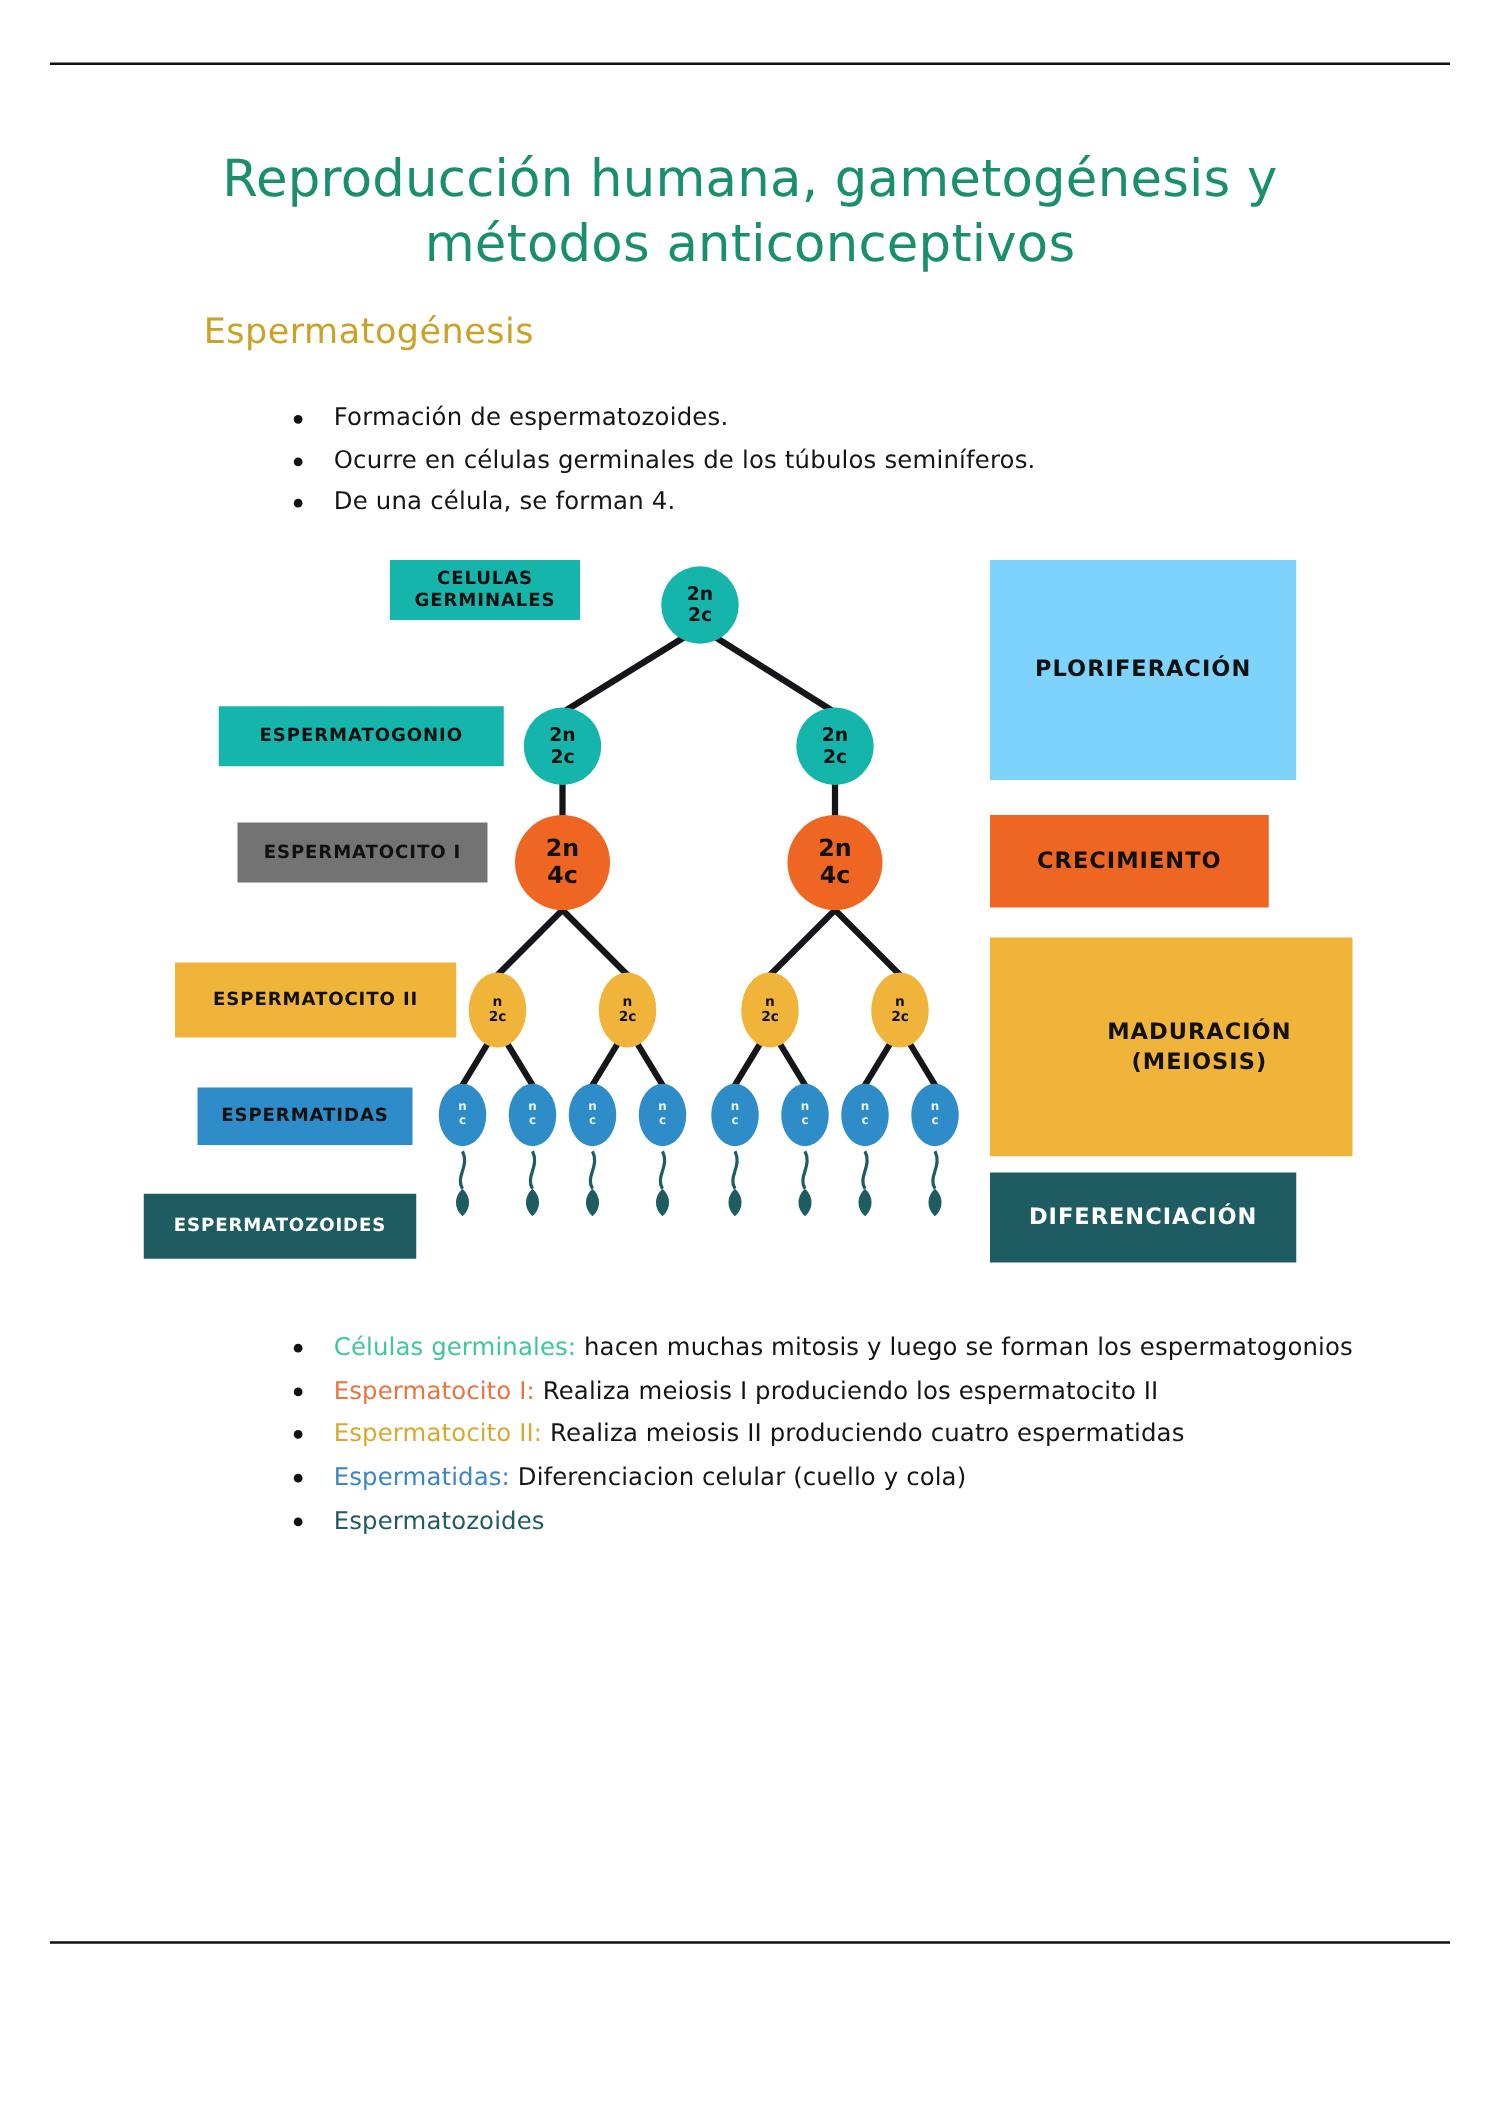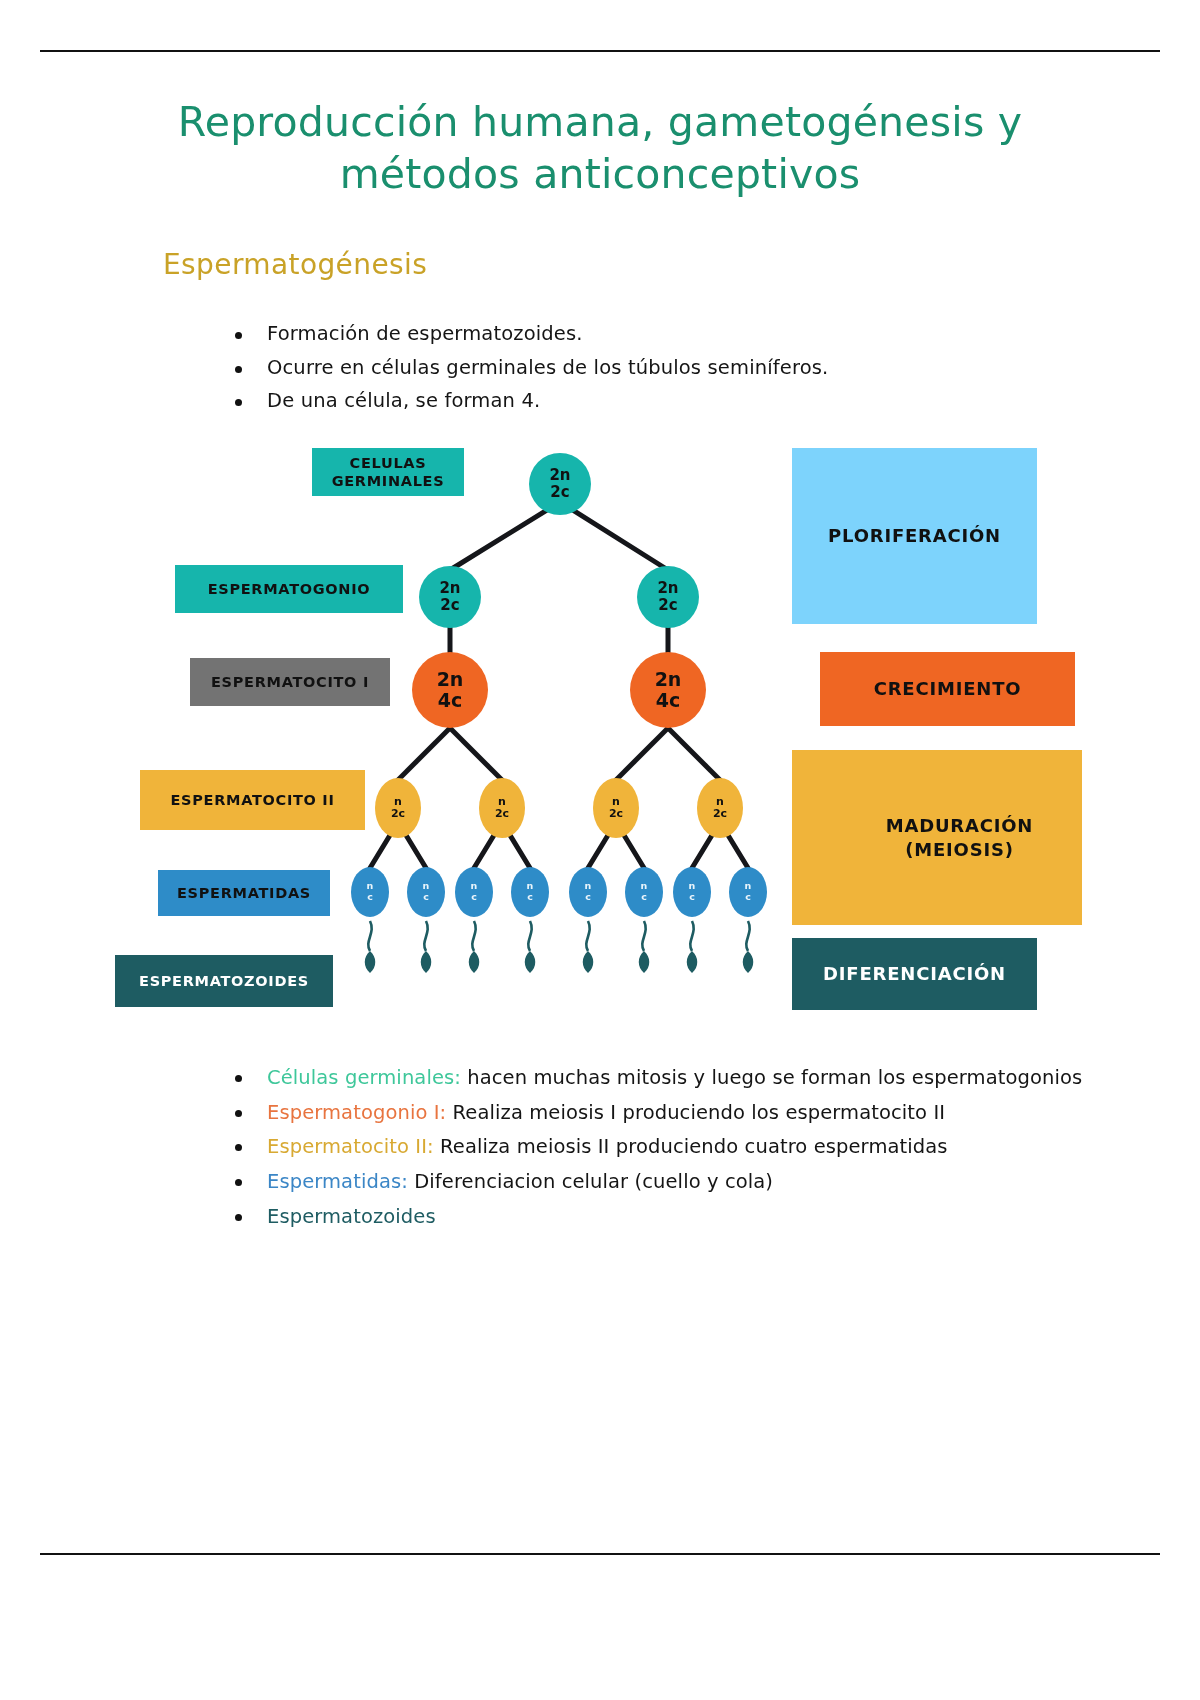--- a/index.html
+++ b/index.html
@@ -12,21 +12,21 @@
   }
   .page{position:relative;width:1200px;height:1700px;box-sizing:border-box;}
 
   
   .rule{position:absolute;left:40px;right:40px;height:2px;background:#111;}
   .rule.top{top:50px;}
   .rule.bottom{top:1553px;}
 
   
   .title{
-    position:absolute;left:150px;width:900px;top:96px;
+    position:absolute;left:150px;width:900px;top:117px;
     text-align:center;color:#1a8f6e;
     font-family:"DejaVu Sans","Liberation Sans",sans-serif;
     font-size:41px;line-height:1.28;font-weight:400;
     letter-spacing:.2px;
   }
   .subheading{
     position:absolute;left:163px;top:248px;
     color:#c9a227;font-size:28px;font-weight:400;letter-spacing:.4px;
   }
 
@@ -199,21 +199,21 @@
     </div>
 
     <div class="lbl dteal" style="left:5px;top:525px;width:218px;height:52px;">
       <span>ESPERMATOZOIDES</span>
     </div>
 
     <div class="phase teal" style="left:682px;top:18px;width:245px;height:176px;">
       <span>PLORIFERACIÓN</span>
     </div>
 
-    <div class="phase orange" style="left:710px;top:222px;width:255px;height:74px;">
+    <div class="phase orange" style="left:682px;top:222px;width:223px;height:74px;">
       <span>CRECIMIENTO</span>
     </div>
 
     <div class="phase gold" style="left:682px;top:320px;width:245px;height:175px;flex-direction:column;">
       <span>MADURACIÓN</span>
       <span>(MEIOSIS)</span>
     </div>
 
     <div class="phase dteal" style="left:682px;top:508px;width:245px;height:72px;">
       <span>DIFERENCIACIÓN</span>
@@ -292,21 +292,21 @@
       <span>c</span>
     </div>
 
   </div>
 
   <ul class="deflist">
     <li>
       <span class="term" style="color: rgb(62, 199, 154);">Células germinales:</span><span> hacen muchas mitosis y luego se forman los espermatogonios</span>
     </li>
     <li>
-      <span class="term" style="color: rgb(232, 116, 63);">Espermatogonio I:</span><span> Realiza meiosis I produciendo los espermatocito II</span>
+      <span class="term" style="color: rgb(232, 116, 63);">Espermatocito I:</span><span> Realiza meiosis I produciendo los espermatocito II</span>
     </li>
     <li>
       <span class="term" style="color: rgb(216, 169, 50);">Espermatocito II:</span><span> Realiza meiosis II produciendo cuatro espermatidas</span>
     </li>
     <li>
       <span class="term" style="color: rgb(59, 134, 198);">Espermatidas:</span><span> Diferenciacion celular (cuello y cola)</span>
     </li>
     <li>
       <span class="term" style="color: rgb(30, 92, 98);">Espermatozoides</span><span></span>
     </li>

